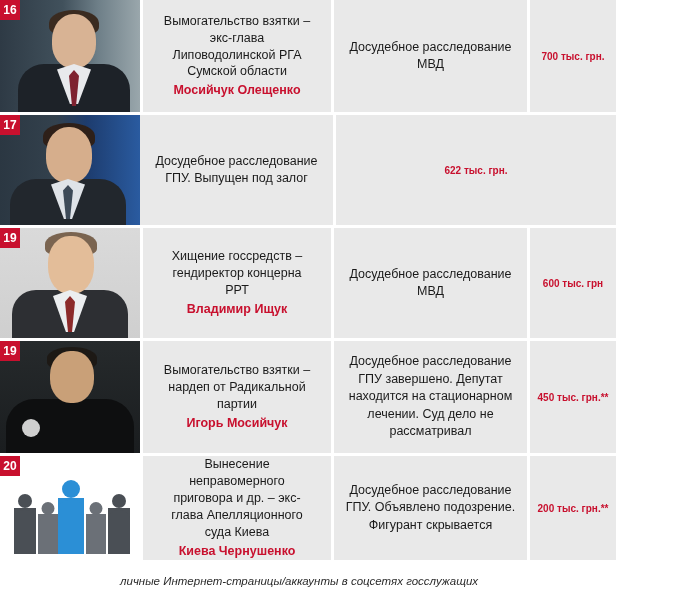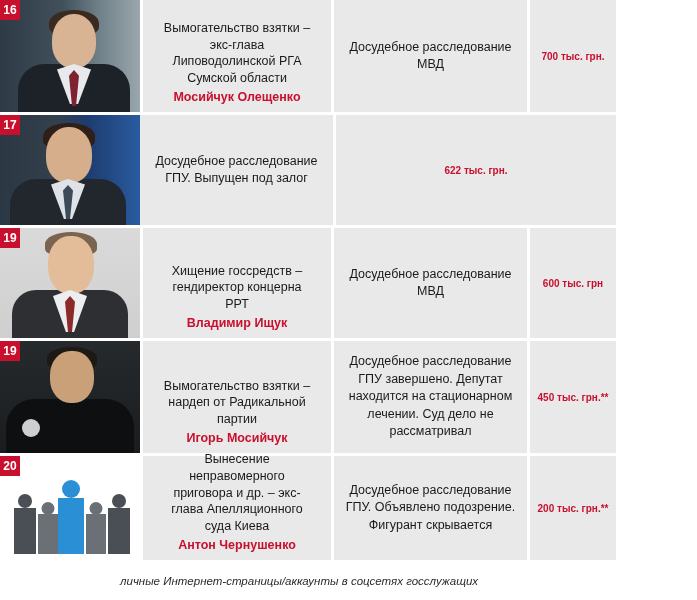--- a/index.html
+++ b/index.html
@@ -46,21 +46,21 @@
     text-align: center;
     z-index: 5;
   }
   .cell-desc {
     width: 194px;
     min-width: 194px;
     background: #e9e9e9;
     border-left: 3px solid #ffffff;
     border-right: 3px solid #ffffff;
     display: flex;
-    align-items: flex-end;
+    align-items: center;
     justify-content: center;
     text-align: center;
     padding: 6px 20px;
     box-sizing: border-box;
   }
   .cell-status {
     width: 196px;
     min-width: 196px;
     background: #e9e9e9;
     border-right: 3px solid #ffffff;
@@ -265,21 +265,21 @@
           <div class="b" style="top:2px;width:20px;height:38px"></div>
         </div>
         <div class="fig" style="left:108px;width:22px;height:46px;background:#4a4f55">
           <div class="h" style="top:-14px;width:14px;height:14px"></div>
           <div class="b" style="top:2px;width:22px;height:44px"></div>
         </div>
       </div>
       <div class="badge">20</div>
     </div>
     <div class="cell-desc">
-      <div class="desc-text">Вынесение неправомерного приговора и др. – экс-глава Апелляционного суда Киева<span class="name-text">Антон Чернушенко</span></div>
+      <div class="desc-text">Вынесение неправомерного приговора и др. – экс-глава Апелляционного суда Киева<span class="name-text">Киева Чернушенко</span></div>
     </div>
     <div class="cell-status">
       <div class="status-text">Досудебное расследование ГПУ. Объявлено подозрение. Фигурант скрывается</div>
     </div>
     <div class="cell-amount">
       <div class="amount-text">200 тыс. грн.**</div>
     </div>
   </div>
 
 </div>

